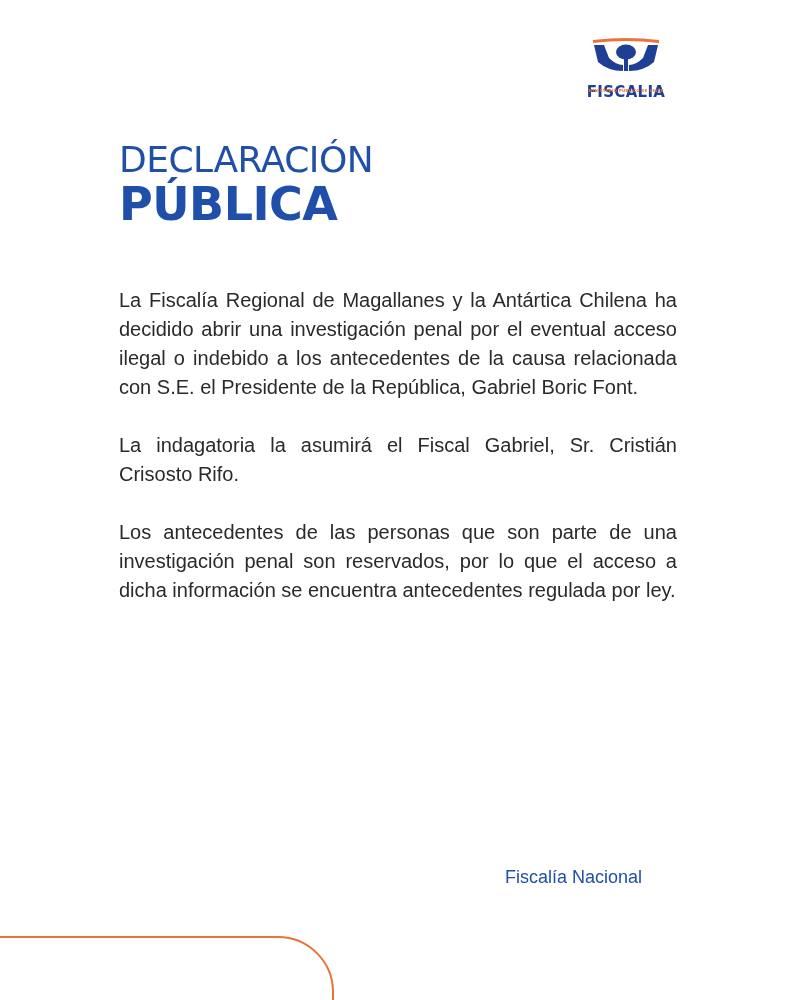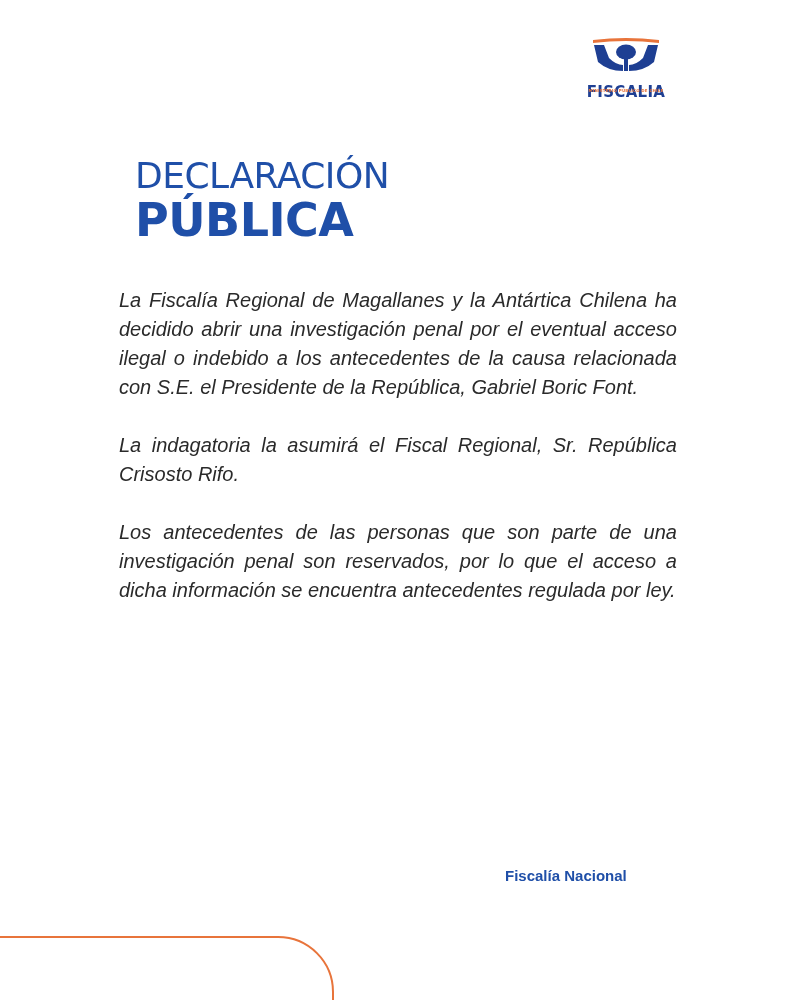--- a/index.html
+++ b/index.html
@@ -45,21 +45,21 @@
       font-weight: bold;
       font-size: 4px;
       letter-spacing: 0.2px;
       color: #e8743b;
       white-space: nowrap;
     }
     .title {
       position: absolute;
       left: 119px;
       top: 138px;
-      margin: 16px;
+      margin: 0;
       color: #1f4fa8;
       font-family: "DejaVu Sans", sans-serif;
       line-height: 44px;
     }
     .title .l1 {
       display: block;
       font-weight: normal;
       font-size: 36px;
       letter-spacing: -0.5px;
     }
@@ -73,33 +73,32 @@
       position: absolute;
       left: 119px;
       top: 286px;
       width: 558px;
       color: #2a2a2a;
       font-family: "Liberation Sans", sans-serif;
       font-size: 20px;
       line-height: 29px;
       text-align: justify;
       text-align-last: left;
-      font-style: italic;
     }
     .body-text p {
       margin: 0 0 29px 0;
     }
     .signature {
       position: absolute;
       left: 505px;
       top: 867px;
       color: #1f4fa8;
       font-family: "Liberation Sans", sans-serif;
-      font-weight: bold;
-      font-size: 15px;
+      font-weight: normal;
+      font-size: 18px;
     }
     .deco-line {
       position: absolute;
       left: 0;
       top: 0;
     }
   </style>
 </head>
 <body>
 
@@ -120,21 +119,21 @@
   <div class="logo-sub">MINISTERIO PÚBLICO DE CHILE</div>
 </div>
 
 <h1 class="title">
   <span class="l1">DECLARACIÓN</span>
   <span class="l2">PÚBLICA</span>
 </h1>
 
 <div class="body-text">
   <p>La Fiscalía Regional de Magallanes y la Antártica Chilena ha decidido abrir una investigación penal por el eventual acceso ilegal o indebido a los antecedentes de la causa relacionada con S.E. el Presidente de la República, Gabriel Boric Font.</p>
-  <p>La indagatoria la asumirá el Fiscal Regional, Sr. República Crisosto Rifo.</p>
+  <p>La indagatoria la asumirá el Fiscal Gabriel, Sr. Cristián Crisosto Rifo.</p>
   <p>Los antecedentes de las personas que son parte de una investigación penal son reservados, por lo que el acceso a dicha información se encuentra antecedentes regulada por ley.</p>
 </div>
 
 <div class="signature">Fiscalía Nacional</div>
 
 <svg class="deco-line" width="800" height="1000" viewBox="0 0 800 1000">
   <path d="M0 937 L278 937 A55 55 0 0 1 333 992 L333 1000" fill="none" stroke="#e8743b" stroke-width="2"></path>
 </svg>
 
 </body></html>

